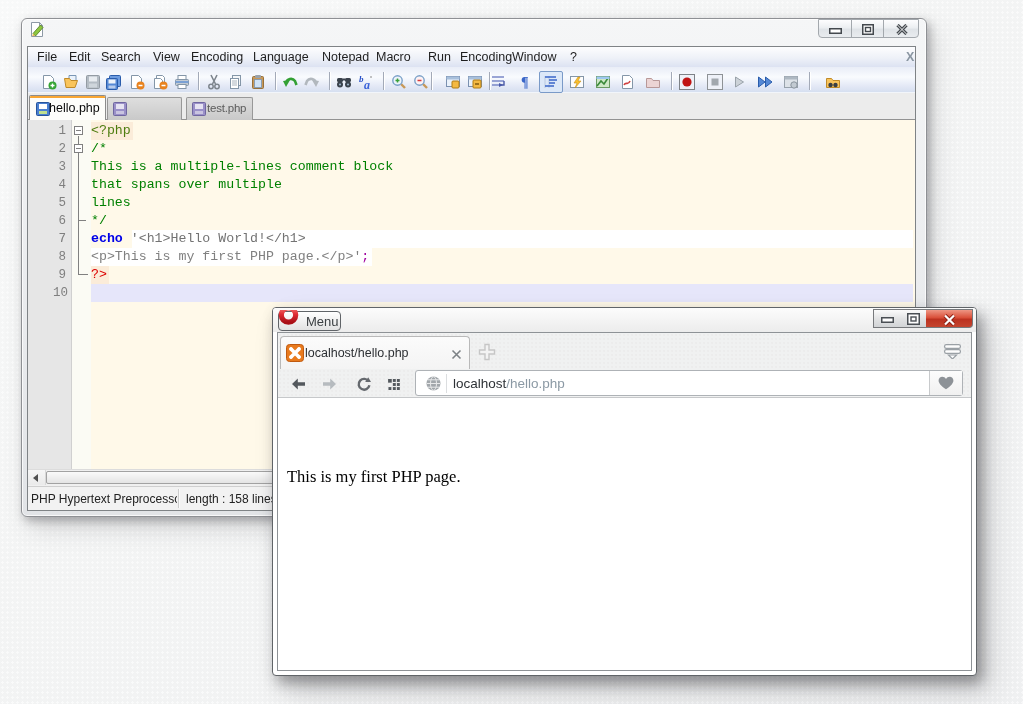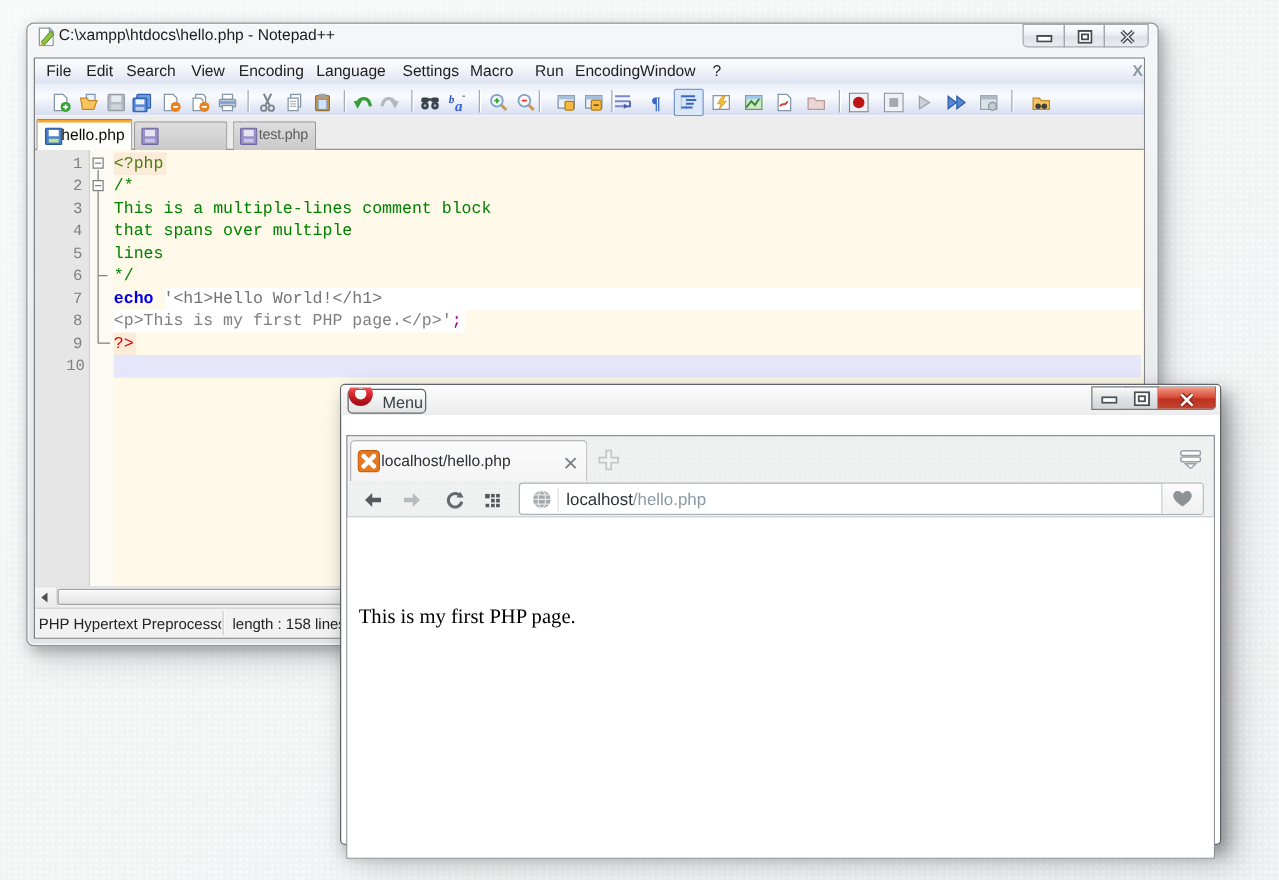--- a/index.html
+++ b/index.html
@@ -46,21 +46,21 @@
 
 #op{position:absolute;left:272px;top:307px;width:703px;height:367px;
  border:1px solid #606468;border-radius:4px;background:#fff;
  box-shadow:inset 0 0 0 1px rgba(255,255,255,.8),5px 7px 14px rgba(40,40,45,.42),12px 16px 30px rgba(40,40,45,.2);}
 #optitle{position:absolute;left:0;top:0;width:100%;height:24px;border-radius:3px 3px 0 0;
  background:linear-gradient(#fcfcfc,#ececec)}
 #omenu{position:absolute;left:5px;top:3px;width:63px;height:20px;box-sizing:border-box;
  border:1px solid #606468;border-radius:4px;background:linear-gradient(#ffffff,#e2e2e2);}
 #omenu b{position:absolute;left:27px;top:2px;font-weight:normal;font-size:13px;color:#3c4043}
 .ocap{position:absolute;top:1px;height:19px;box-sizing:border-box;border:1px solid #77797c}
-#oclient{position:absolute;left:4px;top:40px;width:693px;height:337px;
+#oclient{position:absolute;left:4px;top:24px;width:693px;height:337px;
  border:1px solid #8e9296;background:#f0f1f1}
 #otabbar{position:absolute;left:0;top:0;width:100%;height:36px;
  background-image:radial-gradient(rgba(120,120,120,.035) 1px,transparent 1.1px);background-size:4px 4px}
 #otab{position:absolute;left:2px;top:3px;width:190px;height:33px;box-sizing:border-box;
  border:1px solid #b9b9b9;border-bottom:none;border-radius:4px 4px 0 0;
  background:linear-gradient(#fbfbfb,#f4f4f4)}
 #otoolbar{position:absolute;left:0;top:36px;width:100%;height:29px;
  border-bottom:1px solid #c6c8ca;box-sizing:border-box;
  background-image:radial-gradient(rgba(120,120,120,.035) 1px,transparent 1.1px);background-size:4px 4px}
 #ofield{position:absolute;left:137px;top:1px;width:548px;height:26px;box-sizing:border-box;
@@ -72,21 +72,20 @@
 </style></head>
 <body>
 
 <div id="npp">
   <svg id="nppicon" class="abs" style="left:7px;top:2px" width="16" height="16" viewBox="0 0 16 16">
     <path d="M2.5 1.5h8l3 3v11h-11z" fill="#fff" stroke="#8d99a5"></path>
     <path d="M10.5 1.5v3h3z" fill="#dfe6ec" stroke="#8d99a5"></path>
     <polygon points="4,12.5 11.5,4 14,6.5 6.5,15" fill="#8dc63f" stroke="#4e7c1d" stroke-width="0.8"></polygon>
     <polygon points="3.2,15.3 4,12.5 6,14.5" fill="#e8b44a"></polygon>
   </svg>
-  <div id="npptitle">C:\xampp\htdocs\hello.php - Notepad++</div>
   <div id="ncaps">
     <div class="ncap" style="left:796px;width:34px;border-radius:0 0 0 4px">
       <svg class="abs" style="left:10px;top:8px" width="13" height="6" viewBox="0 0 13 6">
           <rect x="0.75" y="0.75" width="11.5" height="4.5" fill="#fff" stroke="#44494e" stroke-width="1.5"></rect>
         </svg>
     </div>
     <div class="ncap" style="left:829px;width:33px">
       <svg class="abs" style="left:10px;top:4px" width="12" height="11" viewBox="0 0 12 11">
           <rect x="0.75" y="0.75" width="10.5" height="9.5" fill="#fff" stroke="#44494e" stroke-width="1.5"></rect>
           <rect x="3.5" y="3.5" width="5" height="4" fill="none" stroke="#44494e" stroke-width="1.4"></rect>
@@ -100,21 +99,21 @@
     </div>
   </div>
   <div id="nclient">
     <div id="nmenu">
       <span style="left:9px">File</span>
         <span style="left:41px">Edit</span>
         <span style="left:73px">Search</span>
         <span style="left:125px">View</span>
         <span style="left:163px">Encoding</span>
         <span style="left:225px">Language</span>
-        <span style="left:294px">Settings</span>
+        <span style="left:294px">Notepad</span>
         <span style="left:348px">Macro</span>
         <span style="left:400px">Run</span>
         <span style="left:432px">Encoding</span>
         <span style="left:484px">Window</span>
         <span style="left:542px">?</span>
         <span style="left:878px;color:#8a96a2;font-weight:bold">X</span>
     </div>
     <div id="ntool">
       <svg class="ti" style="left:13px" viewBox="0 0 16 16">
           <path d="M2.5 1.5h7l3 3v10h-10z" fill="#fff" stroke="#8496a8"></path>

